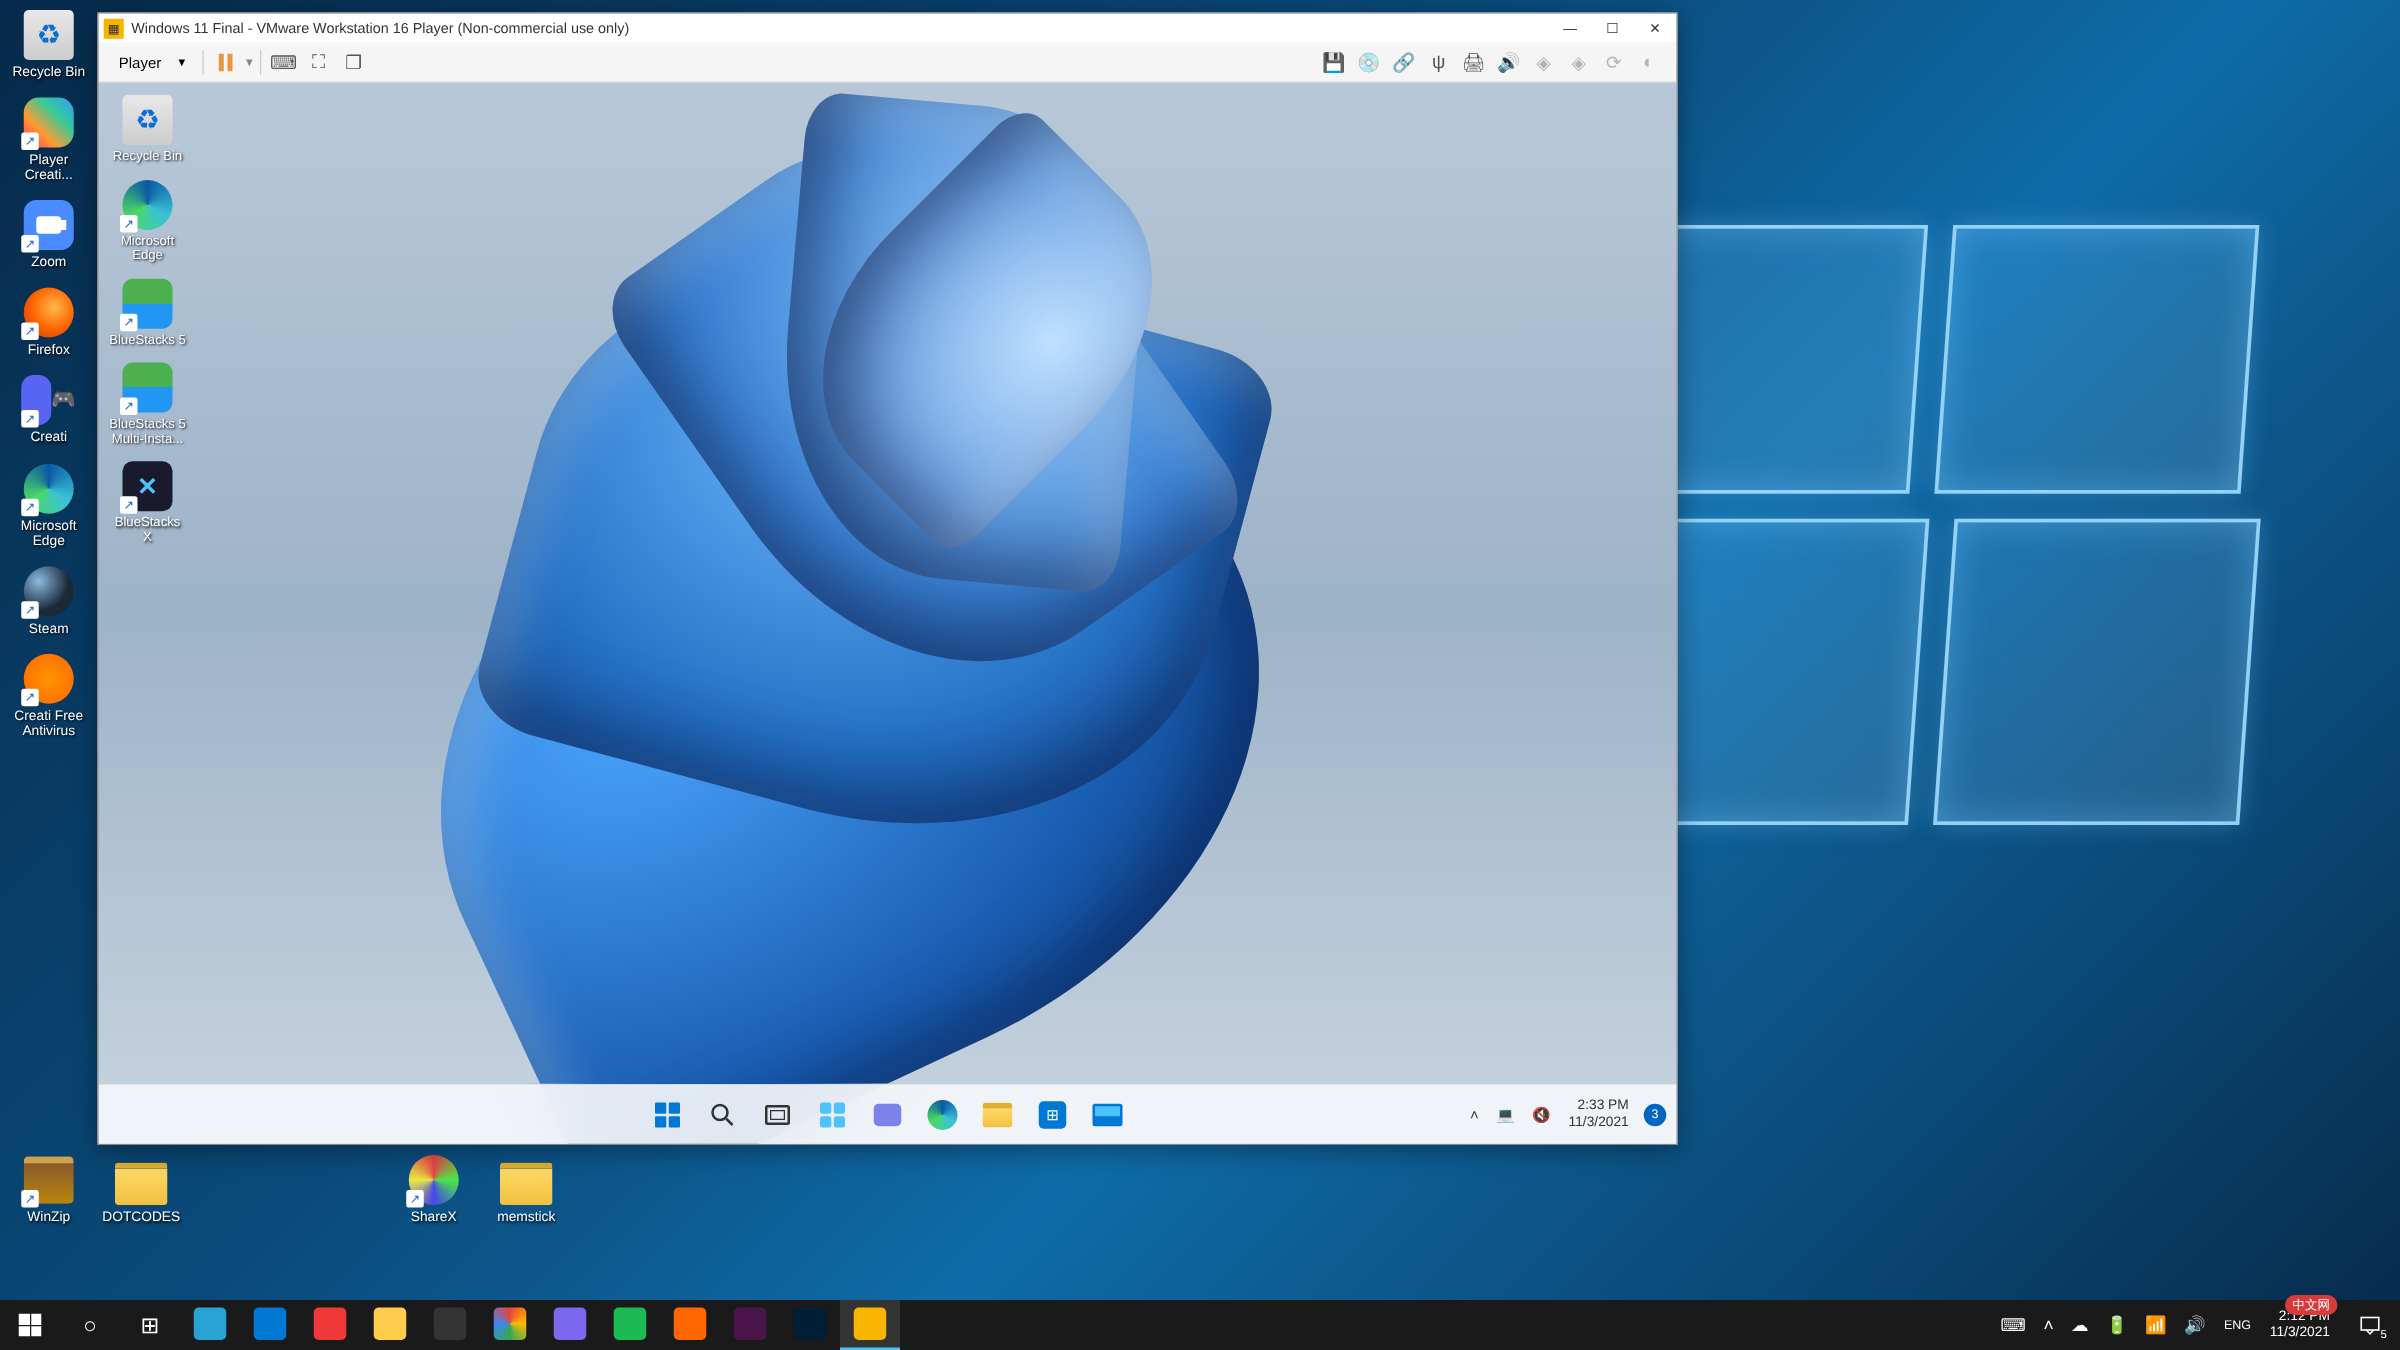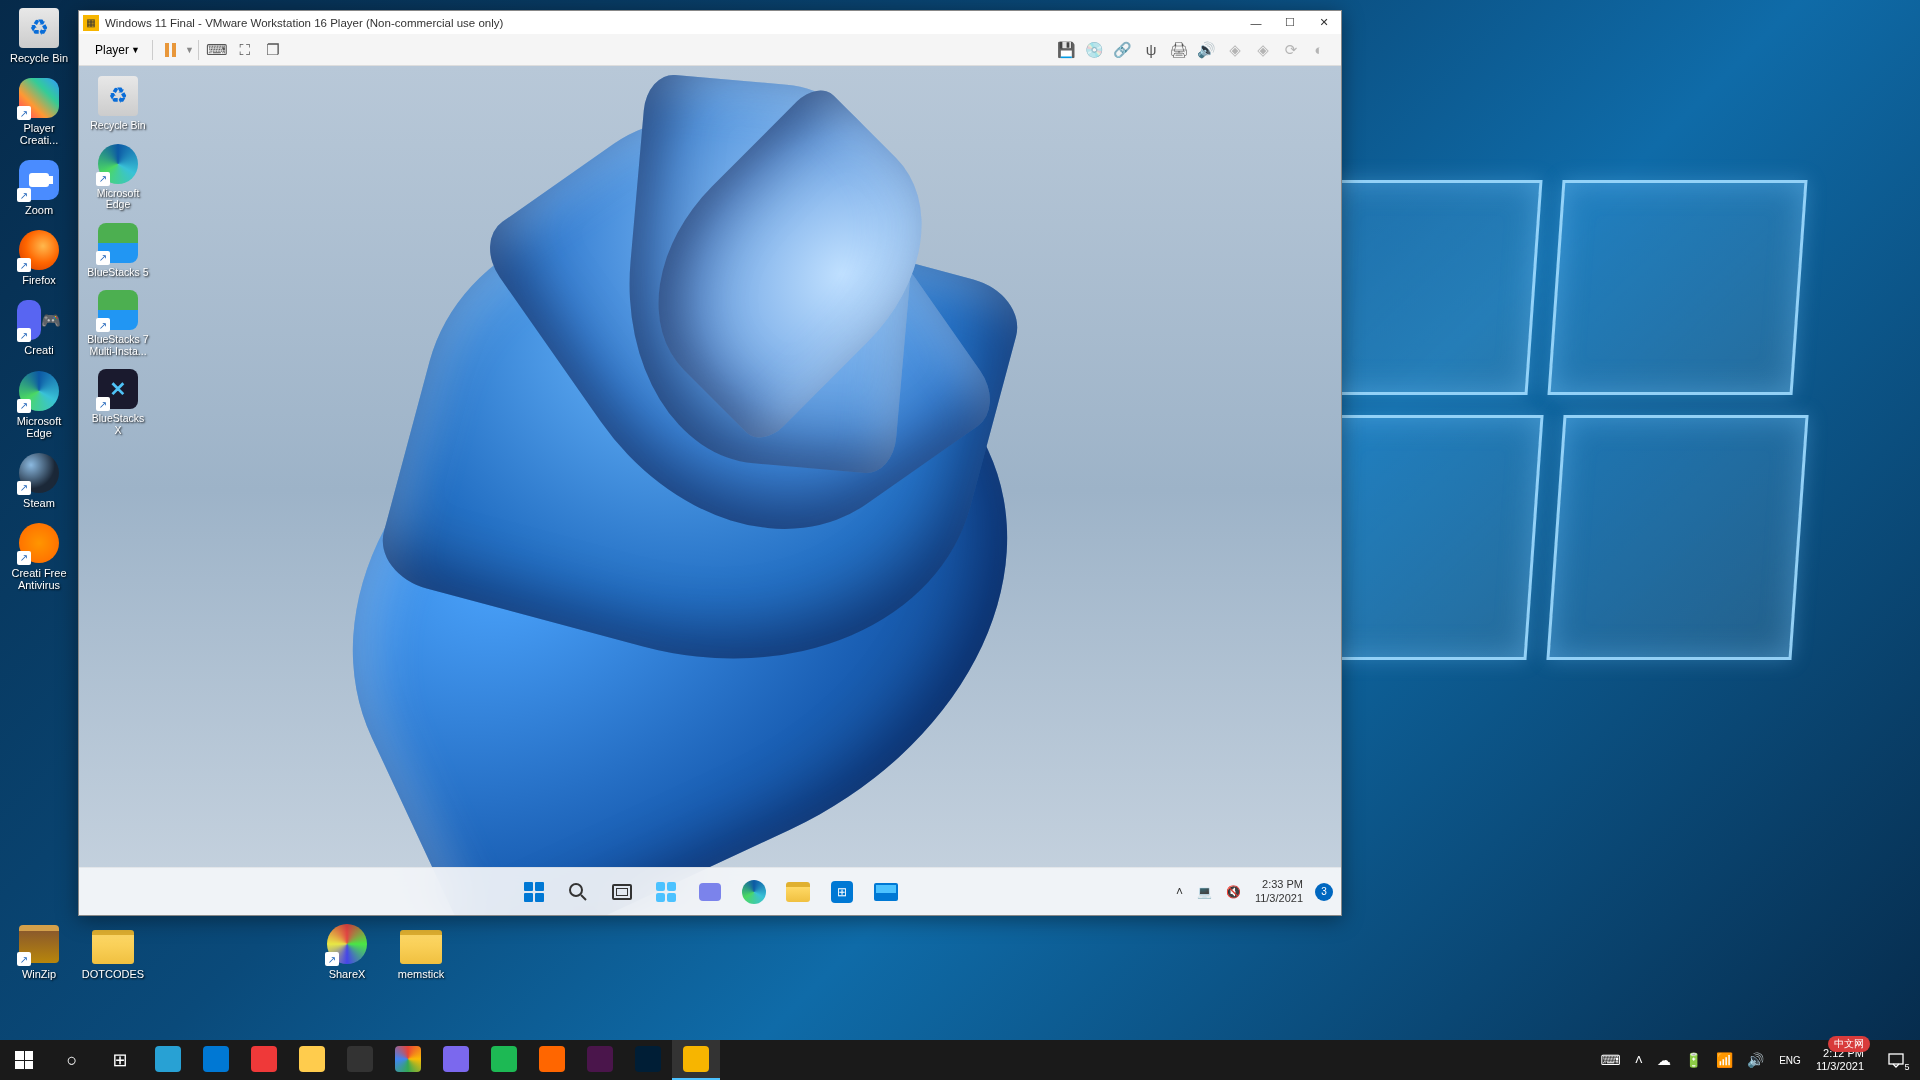--- a/index.html
+++ b/index.html
@@ -77,21 +77,21 @@
     display:flex; flex-direction:column; }
   .vm-title { height:23px; background:#fff; display:flex; align-items:center; font-size:11.5px;
     padding-left:4px; color:#333; }
   .vm-title .vmico { width:16px;height:16px;background:#f7b500;margin-right:6px;display:flex;
     align-items:center;justify-content:center;font-size:10px;}
   .wc { margin-left:auto; display:flex; }
   .wc-btn { width:34px; height:23px; display:flex; align-items:center; justify-content:center;
     cursor:pointer; font-size:11px; font-family:Arial;}
   .vm-toolbar { height:32px; background:#f5f5f5; border-bottom:1px solid #ddd; display:flex;
     align-items:center; padding:0 8px; }
-  .vm-menu { font-size:12px; padding:4px 8px; cursor:pointer; display:flex; align-items:center; gap:2px;}
+  .vm-menu { font-size:12px; padding:4px 8px; cursor:pointer; display:flex; align-items:center; gap:12px;}
   .vm-tool { width:28px; height:28px; display:flex; align-items:center; justify-content:center;
     cursor:pointer; color:#555; font-size:15px;}
   .vm-sep { width:1px; height:20px; background:#ccc; margin:0 4px; }
   .pause-ico{display:flex;gap:3px;} .pause-ico span{width:4px;height:14px;background:#e8973a;}
 
   
   .guest { flex:1; position:relative; overflow:hidden;
     background:linear-gradient(180deg,#b8c8d8 0%,#9db3c8 50%,#c8d4e0 100%); }
   .win11-bloom { position:absolute; left:50%; top:48%; transform:translate(-50%,-50%);
     width:900px; height:760px; }
@@ -300,21 +300,21 @@
 
     </div>
           <div class="lbl">BlueStacks 5</div>
         </div>
         <div class="dicon">
           <div class="ico">
       <div class="ico-bluestacks"></div>
             <div class="shortcut-arrow">↗</div>
 
     </div>
-          <div class="lbl">BlueStacks 7 Multi-Insta...</div>
+          <div class="lbl">BlueStacks 5 Multi-Insta...</div>
         </div>
         <div class="dicon">
           <div class="ico">
       <div class="ico-bsx"></div>
             <div class="shortcut-arrow">↗</div>
 
     </div>
           <div class="lbl">BlueStacks X</div>
         </div>
       </div>

